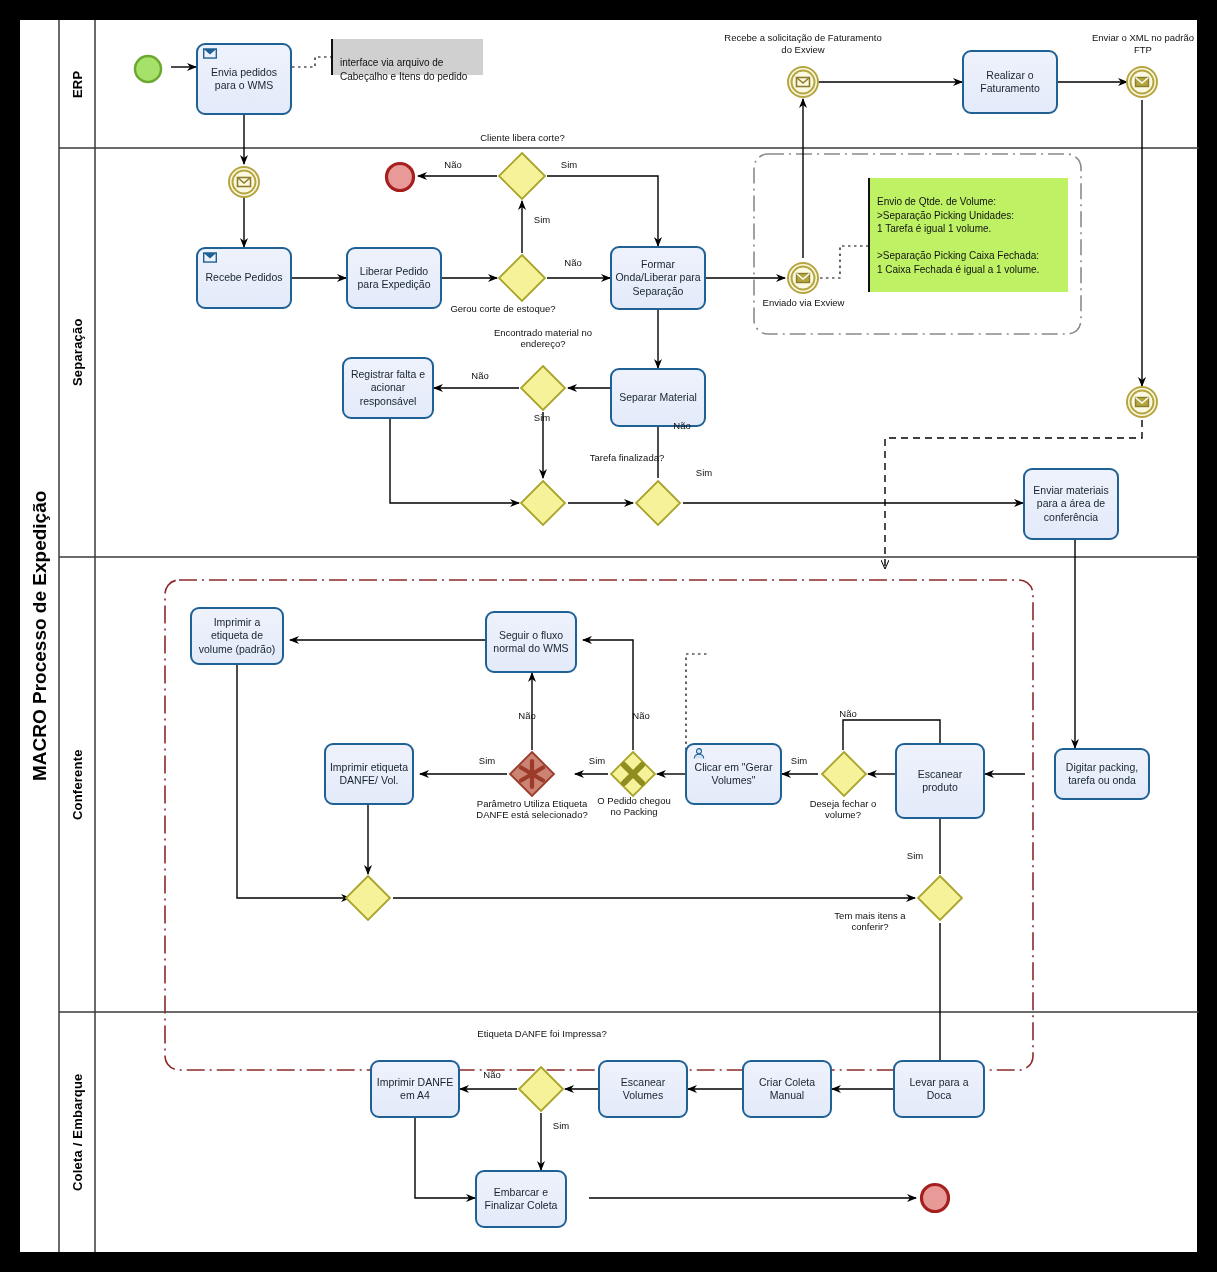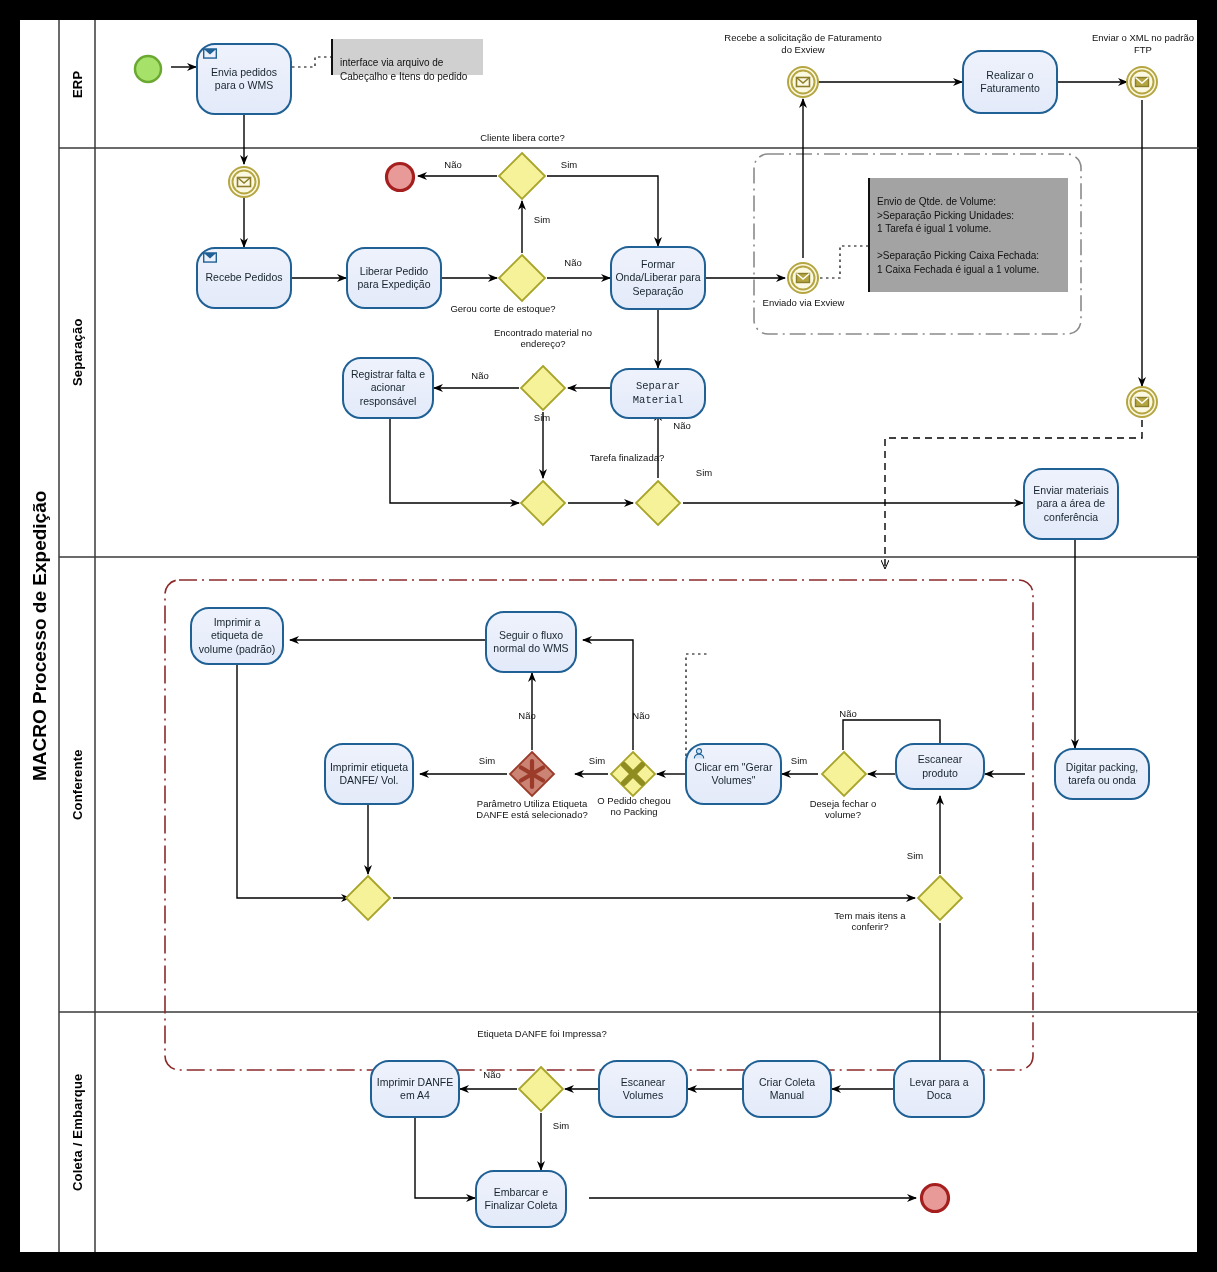--- a/index.html
+++ b/index.html
@@ -22,37 +22,37 @@
   }
   #pool-title{
     position:absolute;left:0;top:0;width:39px;height:1232px;
     display:flex;align-items:center;justify-content:center;
     writing-mode:vertical-rl;transform:rotate(180deg);
     font-weight:bold;font-size:19px;color:#000;
   }
   .task{
     position:absolute;box-sizing:border-box;
     background:linear-gradient(180deg,#eef2fc 0%,#e3eaf9 100%);
-    border:2px solid #1f6095;border-radius:19px;
+    border:2px solid #1f6095;border-radius:9px;
     display:flex;align-items:center;justify-content:center;
     text-align:center;font-size:10.5px;line-height:1.25;color:#16242e;
     padding:2px 3px;
   }
   .task .tlabel{display:block;width:100%;}
   .task .ticon{position:absolute;left:5px;top:3px;width:14px;height:11px;}
   .gw{position:absolute;}
   .gw svg{display:block;overflow:visible;}
   .evt{position:absolute;}
   .note{
     position:absolute;box-sizing:border-box;
     font-size:10px;line-height:1.35;color:#111;
     padding:17px 7px;white-space:pre-line;
   }
   .note.gray{background:#d0d0d0;border-left:2px solid #111;}
-  .note.red{background:#a3a3a3;border-left:2px solid #111;}
+  .note.red{background:#bef264;border-left:2px solid #111;}
   .elabel{
     position:absolute;font-size:9.5px;color:#111;line-height:1.2;
     text-align:center;white-space:pre-line;
   }
   .evtlabel{
     position:absolute;font-size:9.5px;color:#111;line-height:1.25;
     text-align:center;white-space:pre-line;
   }
 </style>
 </head>
@@ -274,21 +274,21 @@
     </div>
 
     <div class="task" style="left:326px;top:227px;width:96px;height:62px;">
       <span class="tlabel">Liberar Pedido para Expedição</span>
     </div>
 
     <div class="task" style="left:590px;top:226px;width:96px;height:64px;">
       <span class="tlabel">Formar Onda/Liberar para Separação</span>
     </div>
 
-    <div class="task" style="left:590px;top:348px;width:96px;height:51px;font-family:Liberation Mono, monospace;">
+    <div class="task" style="left:590px;top:348px;width:96px;height:59px;">
       <span class="tlabel">Separar Material</span>
     </div>
 
     <div class="task" style="left:322px;top:337px;width:92px;height:62px;">
       <span class="tlabel">Registrar falta e acionar responsável</span>
     </div>
 
     <div class="task" style="left:1003px;top:448px;width:96px;height:72px;">
       <span class="tlabel">Enviar materiais para a área de conferência</span>
     </div>
@@ -306,21 +306,21 @@
     </div>
 
     <div class="task" style="left:665px;top:723px;width:97px;height:62px;">
       <svg class="ticon" viewBox="0 0 16 14">
         <circle cx="8" cy="4" r="3.2" fill="#cfe3f5" stroke="#1f6095" stroke-width="1.3"></circle>
         <path d="M2,13.5 C2,9.5 5,8 8,8 C11,8 14,9.5 14,13.5" fill="#cfe3f5" stroke="#1f6095" stroke-width="1.3"></path>
       </svg>
       <span class="tlabel">Clicar em "Gerar Volumes"</span>
     </div>
 
-    <div class="task" style="left:875px;top:723px;width:90px;height:47px;">
+    <div class="task" style="left:875px;top:723px;width:90px;height:76px;">
       <span class="tlabel">Escanear produto</span>
     </div>
 
     <div class="task" style="left:1005px;top:728px;width:96px;height:52px;margin-left:29px;">
       <span class="tlabel">Digitar packing, tarefa ou onda</span>
     </div>
 
     <div class="task" style="left:873px;top:1040px;width:92px;height:58px;">
       <span class="tlabel">Levar para a Doca</span>
     </div>

